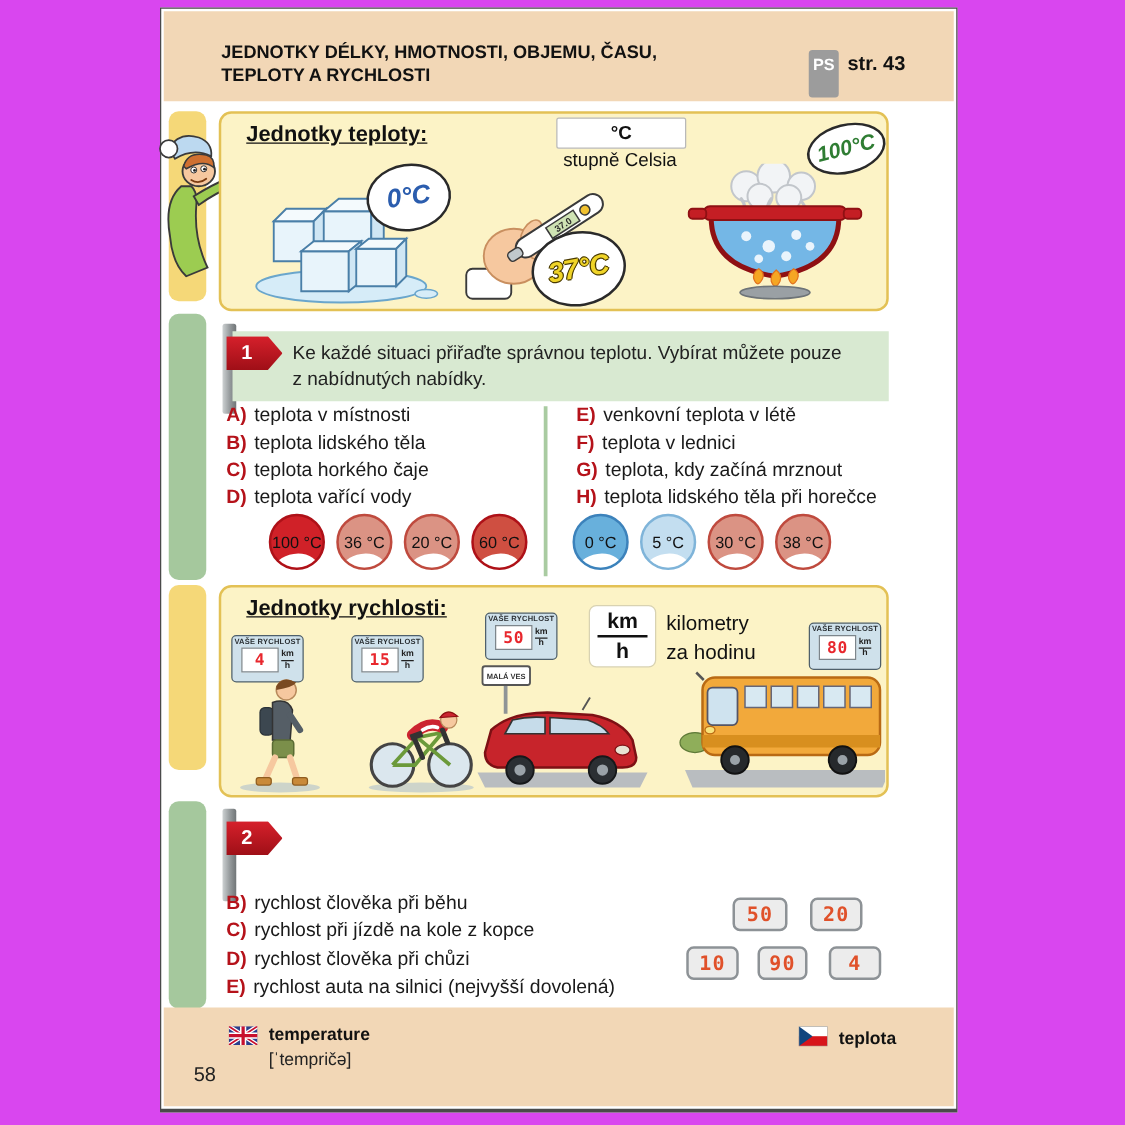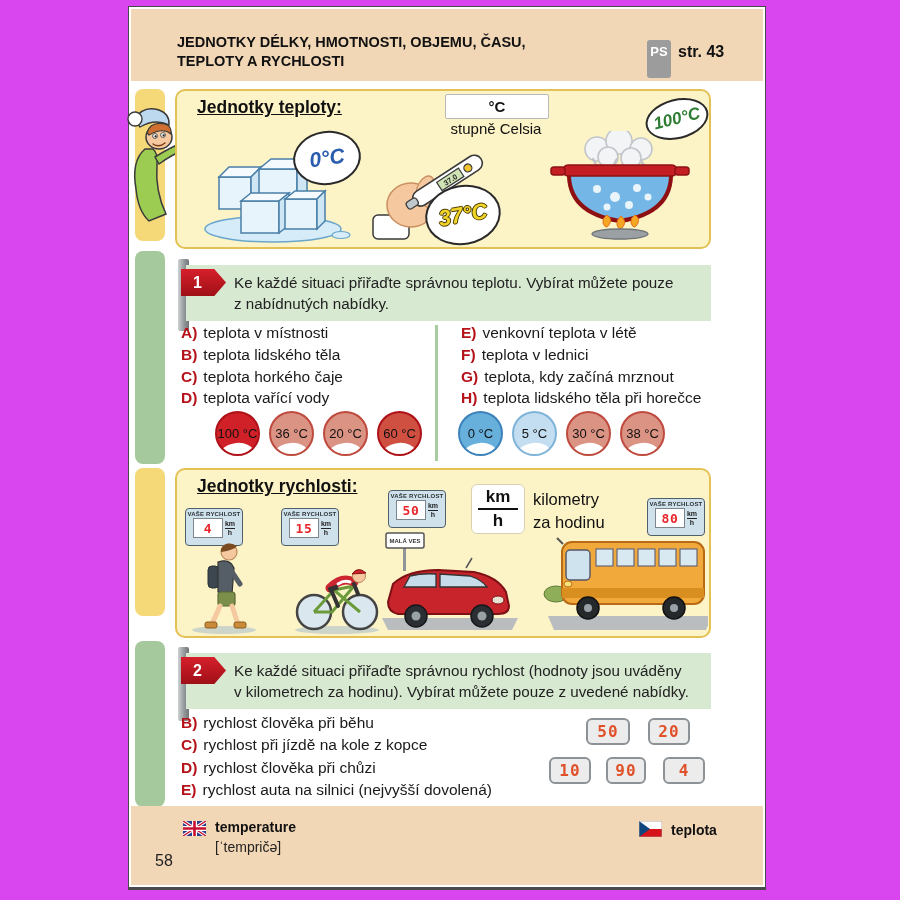--- a/index.html
+++ b/index.html
@@ -381,26 +381,20 @@
             <circle cx="406" cy="76" r="4" fill="#9aa2a8"></circle>
         <circle cx="492" cy="76" r="11" fill="#26292c" stroke="#111" stroke-width="1.5"></circle>
             <circle cx="492" cy="76" r="4" fill="#9aa2a8"></circle>
         <ellipse cx="386" cy="52" rx="4" ry="3" fill="#f8e27a" stroke="#b96a14" stroke-width="1"></ellipse>
         <path d="M381,12 L375,6" stroke="#555" stroke-width="2"></path>
       </g>
     </svg>
   </div>
 
   <div class="pole p2"></div>
-  <div class="banner b2">
-    <div class="btxt">
-      <span style="display:block">Ke každé situaci přiřaďte správnou rychlost (hodnoty jsou uváděny</span>
-      <span style="display:block">v kilometrech za hodinu). Vybírat můžete pouze z uvedené nabídky.</span>
-    </div>
-  </div>
   <div class="ex-badge e2">
     <span>2</span>
   </div>
 
   <div class="opts opts2">
     <div class="row"><span class="lt">B)</span><span>rychlost člověka při běhu</span></div>
     <div class="row"><span class="lt">C)</span><span>rychlost při jízdě na kole z kopce</span></div>
     <div class="row"><span class="lt">D)</span><span>rychlost člověka při chůzi</span></div>
     <div class="row"><span class="lt">E)</span><span>rychlost auta na silnici (nejvyšší dovolená)</span></div>
   </div>

